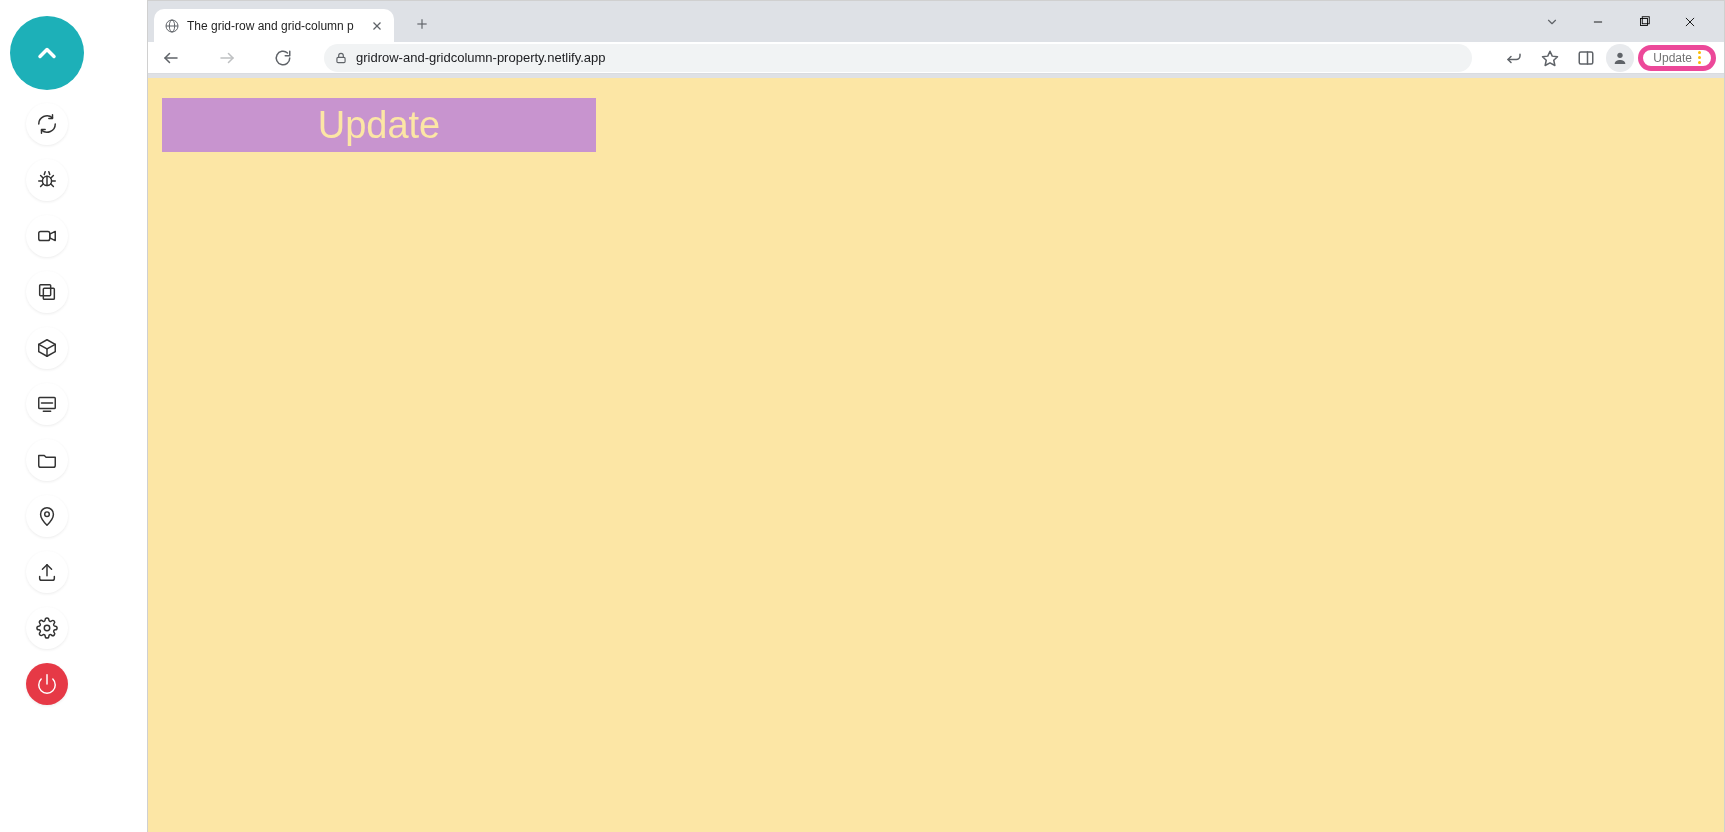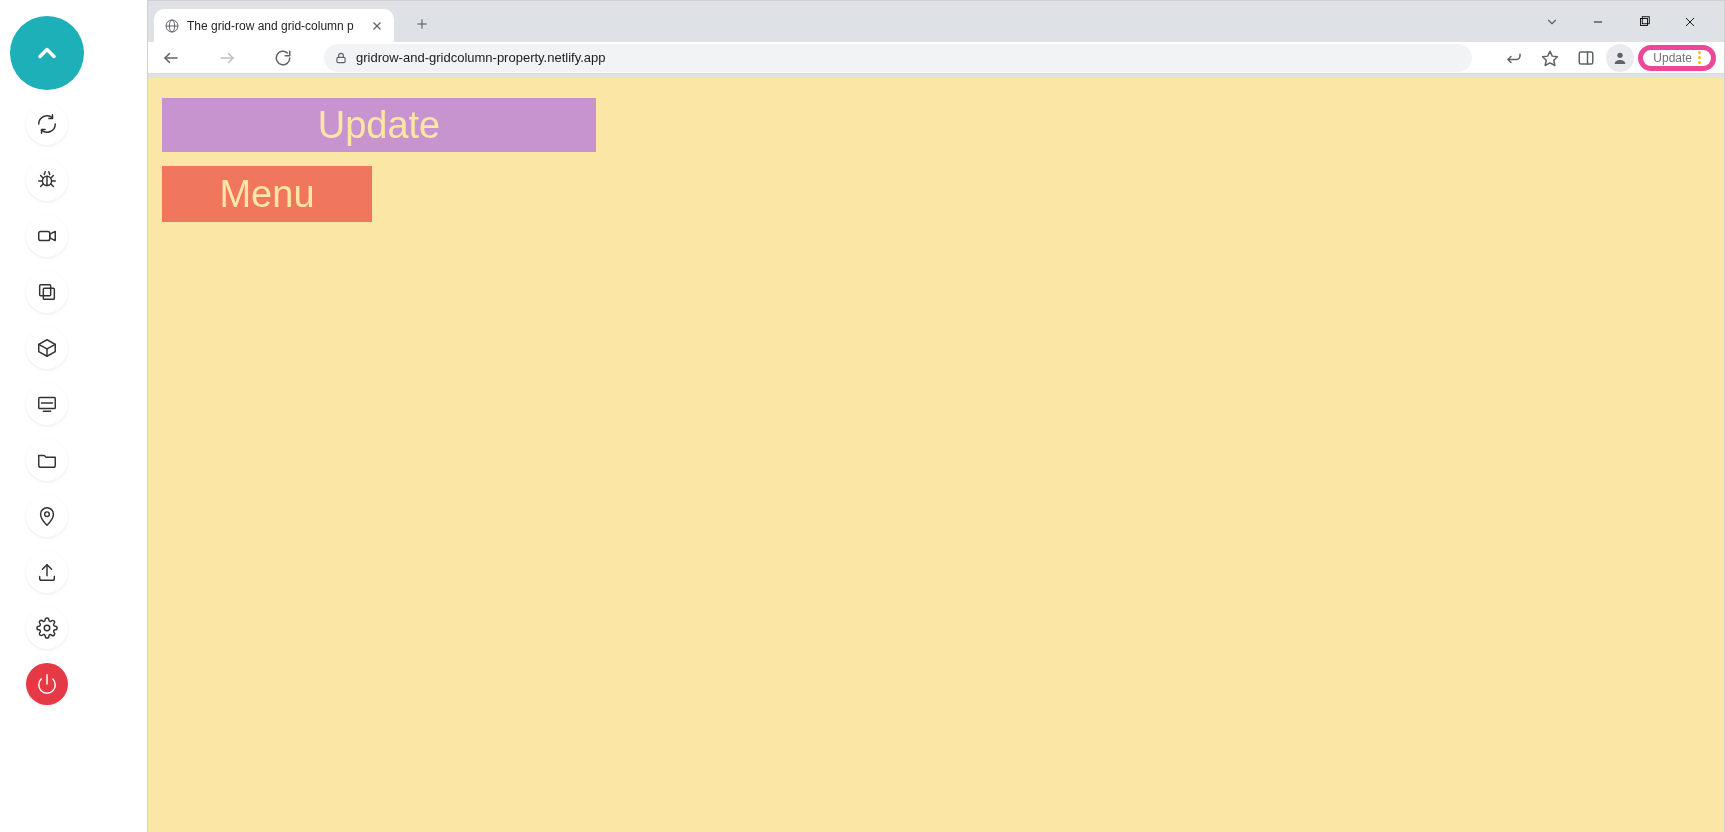--- a/index.html
+++ b/index.html
@@ -348,17 +348,16 @@
             <span></span>
             <span></span>
           </span>
       </div>
     </div>
   </div>
 
   <div class="viewport">
     <div class="grid-demo">
       <div class="cell header">Update</div>
-      <div class="cell menu">Menu</div>
     </div>
   </div>
 
 </div>
 
 </body></html>

